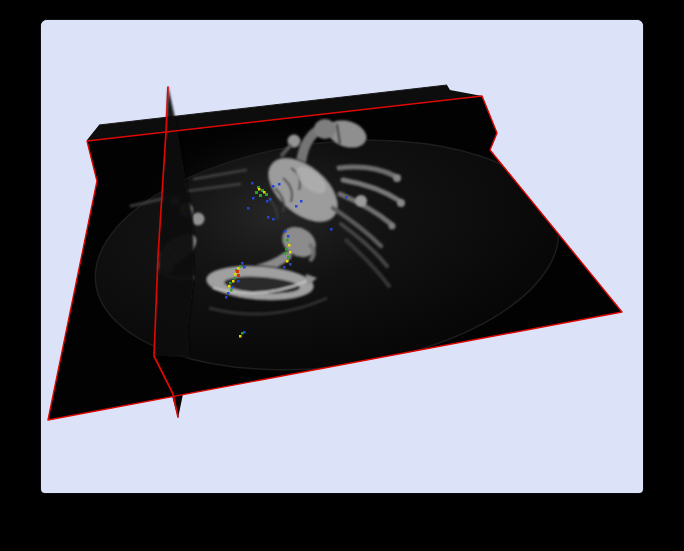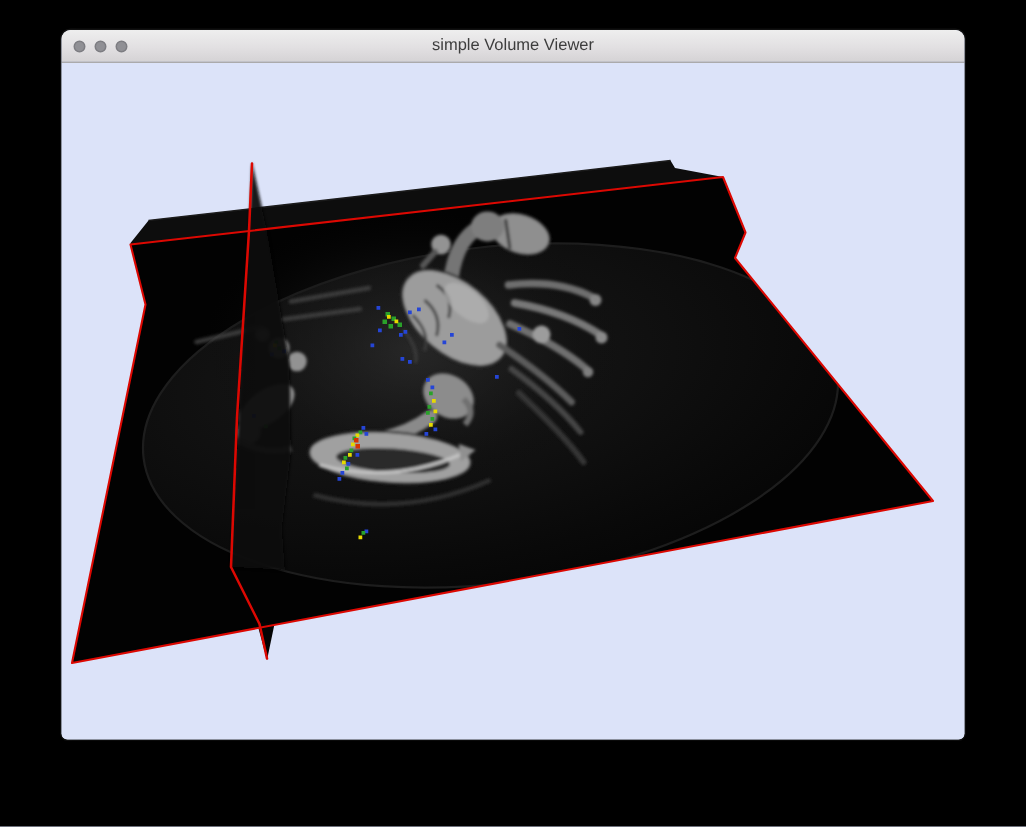--- a/index.html
+++ b/index.html
@@ -40,28 +40,20 @@
     position:relative;width:602px;height:451px;
     background:#dce3f9;
   }
   .viewport svg{display:block;}
   .cb{fill:#2545d6}.cg{fill:#2aa12a}.cy{fill:#e6da00}.cr{fill:#d63400}
 </style>
 </head>
 <body>
 
 <div class="window">
-  <div class="titlebar">
-    <div class="traffic">
-      <button class="tl-btn" aria-label="close"></button>
-      <button class="tl-btn" aria-label="minimize"></button>
-      <button class="tl-btn" aria-label="zoom"></button>
-    </div>
-    <div class="title-text">simple Volume Viewer</div>
-  </div>
 
   <div class="viewport">
     <svg width="602" height="451" viewBox="0 0 602 451">
       <defs>
         <clipPath id="planeClip">
           <path d="M46,121 L441,76 L456,113 L449,130 L581,292 L7,400 L56,161 Z"></path>
         </clipPath>
         <radialGradient id="discGrad" cx="0.40" cy="0.34" r="0.75">
           <stop offset="0" stop-color="#191919"></stop>
           <stop offset="0.45" stop-color="#101010"></stop>

